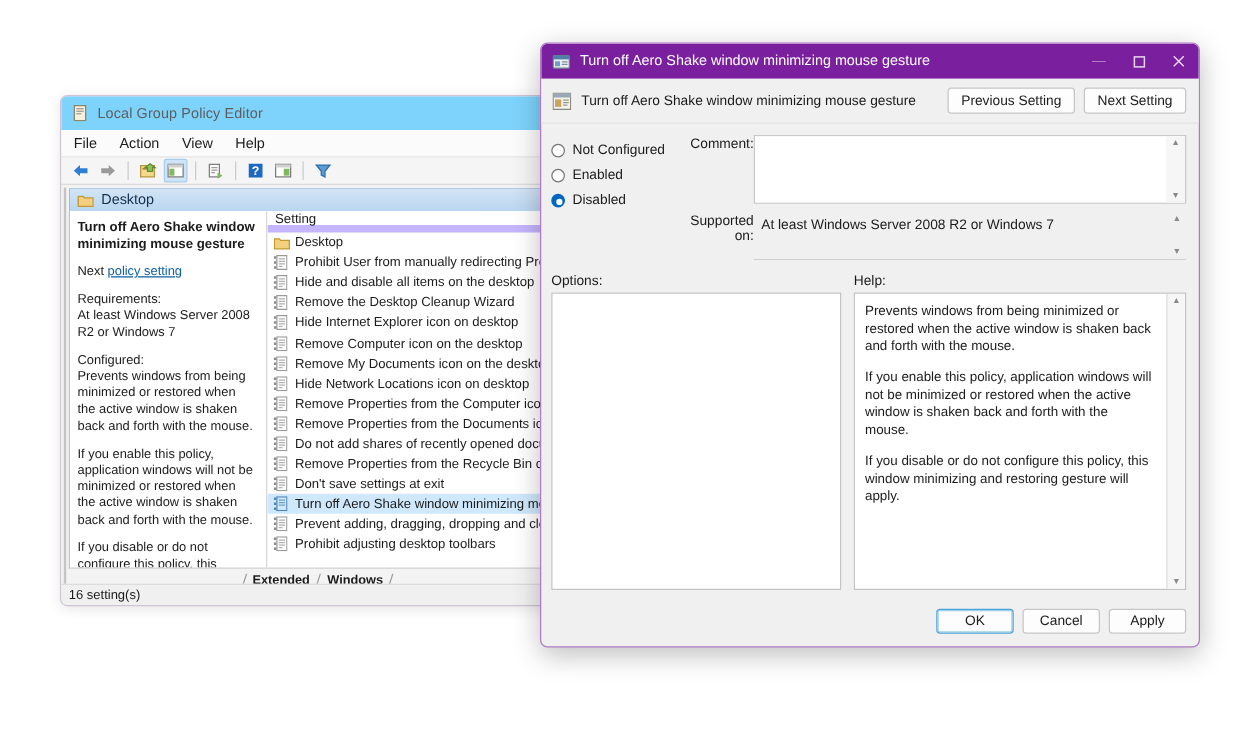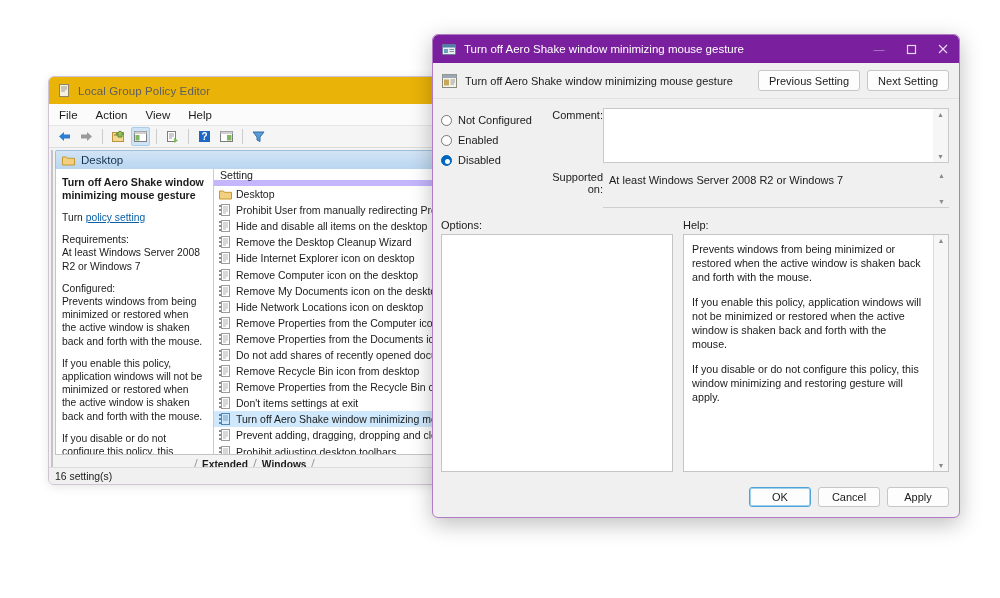--- a/index.html
+++ b/index.html
@@ -17,21 +17,21 @@
   #gpe-window {
     position: absolute; left: 48px; top: 76px; width: 398px; height: 409px;
     background: #f3f3f3;
     border: 1px solid #cfc3d6;
     border-radius: 6px;
     box-shadow: 0 2px 10px rgba(0,0,0,0.10);
     overflow: hidden;
     font-size: 11px; color: #1b1b1b;
   }
   #gpe-titlebar {
-    height: 27px; background: #eab308;
+    height: 27px; background: #7dd3fc;
     display: flex; align-items: center; padding-left: 9px;
     border-bottom: none;
   }
   #gpe-titlebar .tb-icon { margin-right: 7px; display:flex; }
   #gpe-title-text { font-size: 11.5px; color: #5e5e5e; letter-spacing: .1px; }
 
   #gpe-menubar {
     height: 21px; display: flex; align-items: center;
     padding-left: 8px; gap: 14px;
     font-size: 11.5px; color: #1b1b1b; background: #fbfbfb;
@@ -288,21 +288,21 @@
               </svg>
           </span>
           <span class="dh-text">Desktop</span>
         </div>
 
         <div id="detail-split">
           <div id="desc-pane">
             <div class="bold-title">Turn off Aero Shake window minimizing mouse gesture</div>
             <div class="gap"></div>
             <div>
-              <span>Turn</span>
+              <span>Next</span>
               <a href="#">policy setting</a>
             </div>
             <div class="gap"></div>
             <div>Requirements:</div>
             <div>At least Windows Server 2008 R2 or Windows 7</div>
             <div class="gap"></div>
             <div>Configured:</div>
             <div>Prevents windows from being minimized or restored when the active window is shaken back and forth with the mouse.</div>
             <div class="gap"></div>
             <div>If you enable this policy, application windows will not be minimized or restored when the active window is shaken back and forth with the mouse.</div>
@@ -444,45 +444,33 @@
                 <div class="list-row">
                   <span class="li">
                     <svg width="11" height="12" viewBox="0 0 11 12">
                       <rect x="2.5" y="0.5" width="8" height="11" fill="#ffffff" stroke="#9a9a9a"></rect>
                       <path d="M4 3 L9 3 M4 5 L9 5 M4 7 L9 7 M4 9 L7 9" stroke="#b0b0b0"></path>
                       <rect x="0" y="1" width="2" height="2" fill="#8a8a8a"></rect>
                       <rect x="0" y="5" width="2" height="2" fill="#8a8a8a"></rect>
                       <rect x="0" y="9" width="2" height="2" fill="#8a8a8a"></rect>
                     </svg>
                   </span>
-                  <span>Remove Recycle Bin icon from desktop</span>
-                </div>
-                <div class="list-row">
-                  <span class="li">
-                    <svg width="11" height="12" viewBox="0 0 11 12">
-                      <rect x="2.5" y="0.5" width="8" height="11" fill="#ffffff" stroke="#9a9a9a"></rect>
-                      <path d="M4 3 L9 3 M4 5 L9 5 M4 7 L9 7 M4 9 L7 9" stroke="#b0b0b0"></path>
-                      <rect x="0" y="1" width="2" height="2" fill="#8a8a8a"></rect>
-                      <rect x="0" y="5" width="2" height="2" fill="#8a8a8a"></rect>
-                      <rect x="0" y="9" width="2" height="2" fill="#8a8a8a"></rect>
-                    </svg>
-                  </span>
                   <span>Remove Properties from the Recycle Bin context menu</span>
                 </div>
                 <div class="list-row">
                   <span class="li">
                     <svg width="11" height="12" viewBox="0 0 11 12">
                       <rect x="2.5" y="0.5" width="8" height="11" fill="#ffffff" stroke="#9a9a9a"></rect>
                       <path d="M4 3 L9 3 M4 5 L9 5 M4 7 L9 7 M4 9 L7 9" stroke="#b0b0b0"></path>
                       <rect x="0" y="1" width="2" height="2" fill="#8a8a8a"></rect>
                       <rect x="0" y="5" width="2" height="2" fill="#8a8a8a"></rect>
                       <rect x="0" y="9" width="2" height="2" fill="#8a8a8a"></rect>
                     </svg>
                   </span>
-                  <span>Don't items settings at exit</span>
+                  <span>Don't save settings at exit</span>
                 </div>
                 <div class="list-row selected">
                   <span class="li">
                     <svg width="11" height="12" viewBox="0 0 11 12">
                       <rect x="2.5" y="0.5" width="8" height="11" fill="#cfe8fb" stroke="#4f86b8"></rect>
                       <path d="M4 3 L9 3 M4 5 L9 5 M4 7 L9 7" stroke="#6fa0c8"></path>
                       <rect x="0" y="1" width="2" height="2" fill="#4f86b8"></rect>
                       <rect x="0" y="5" width="2" height="2" fill="#4f86b8"></rect>
                       <rect x="0" y="9" width="2" height="2" fill="#4f86b8"></rect>
                     </svg>

